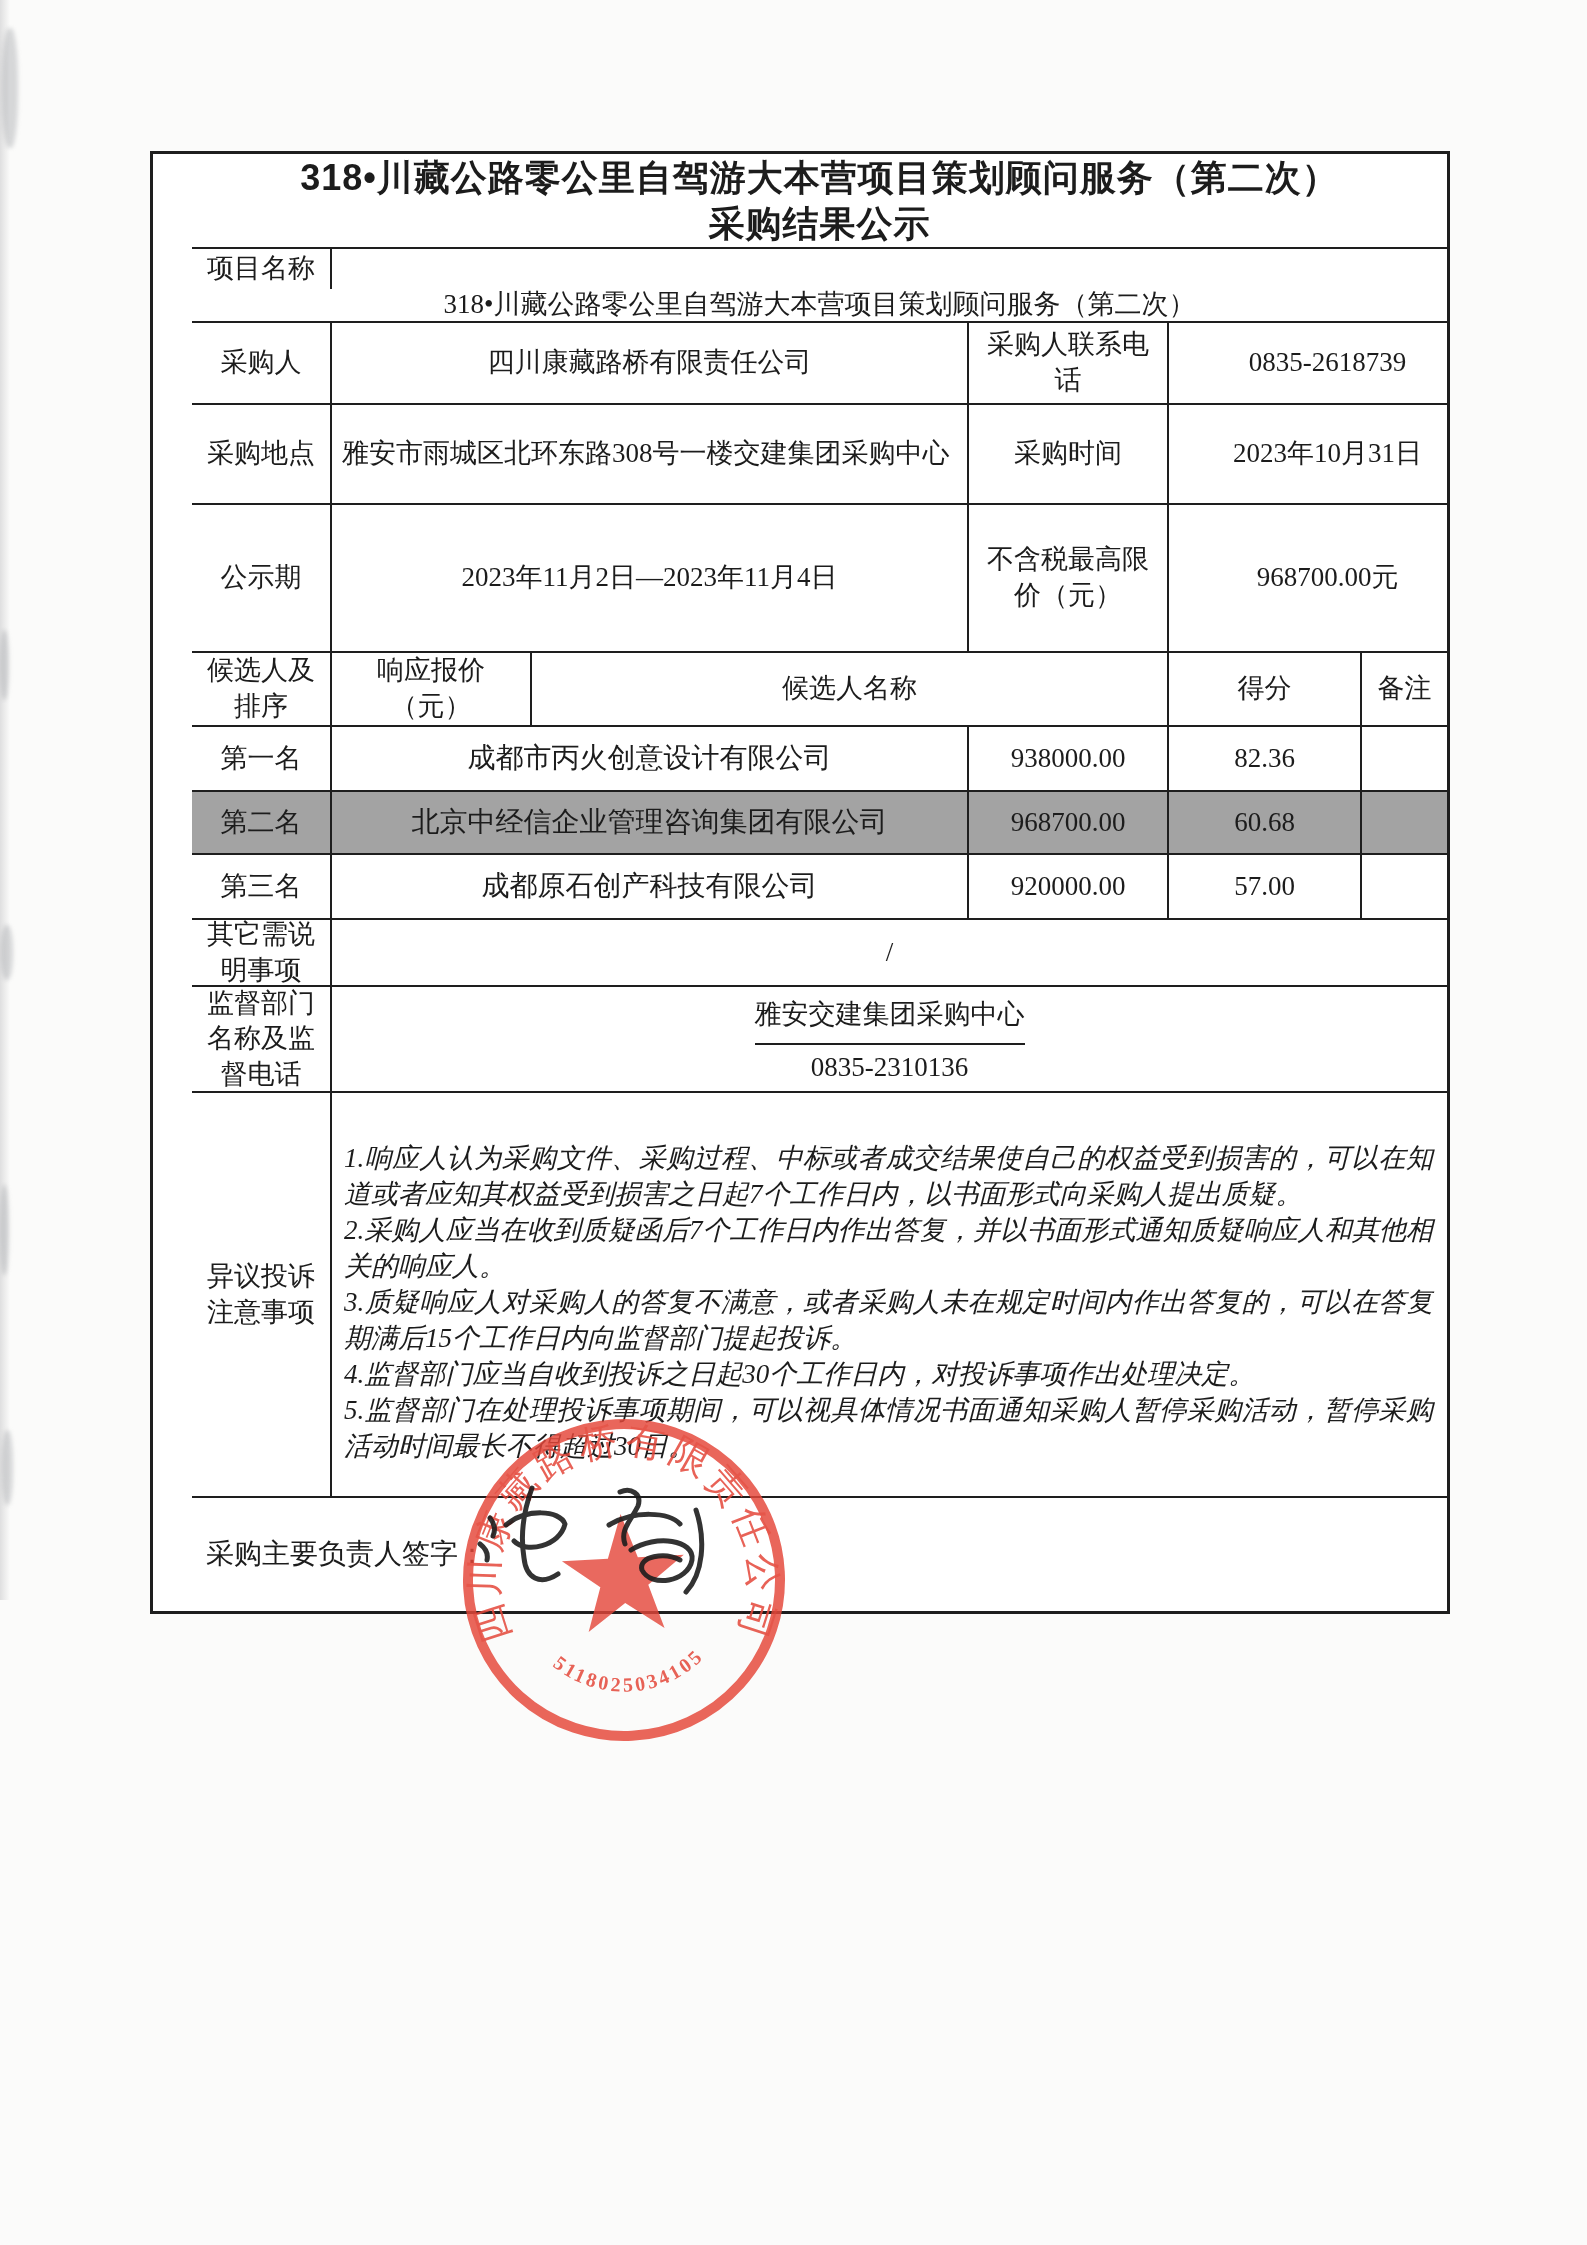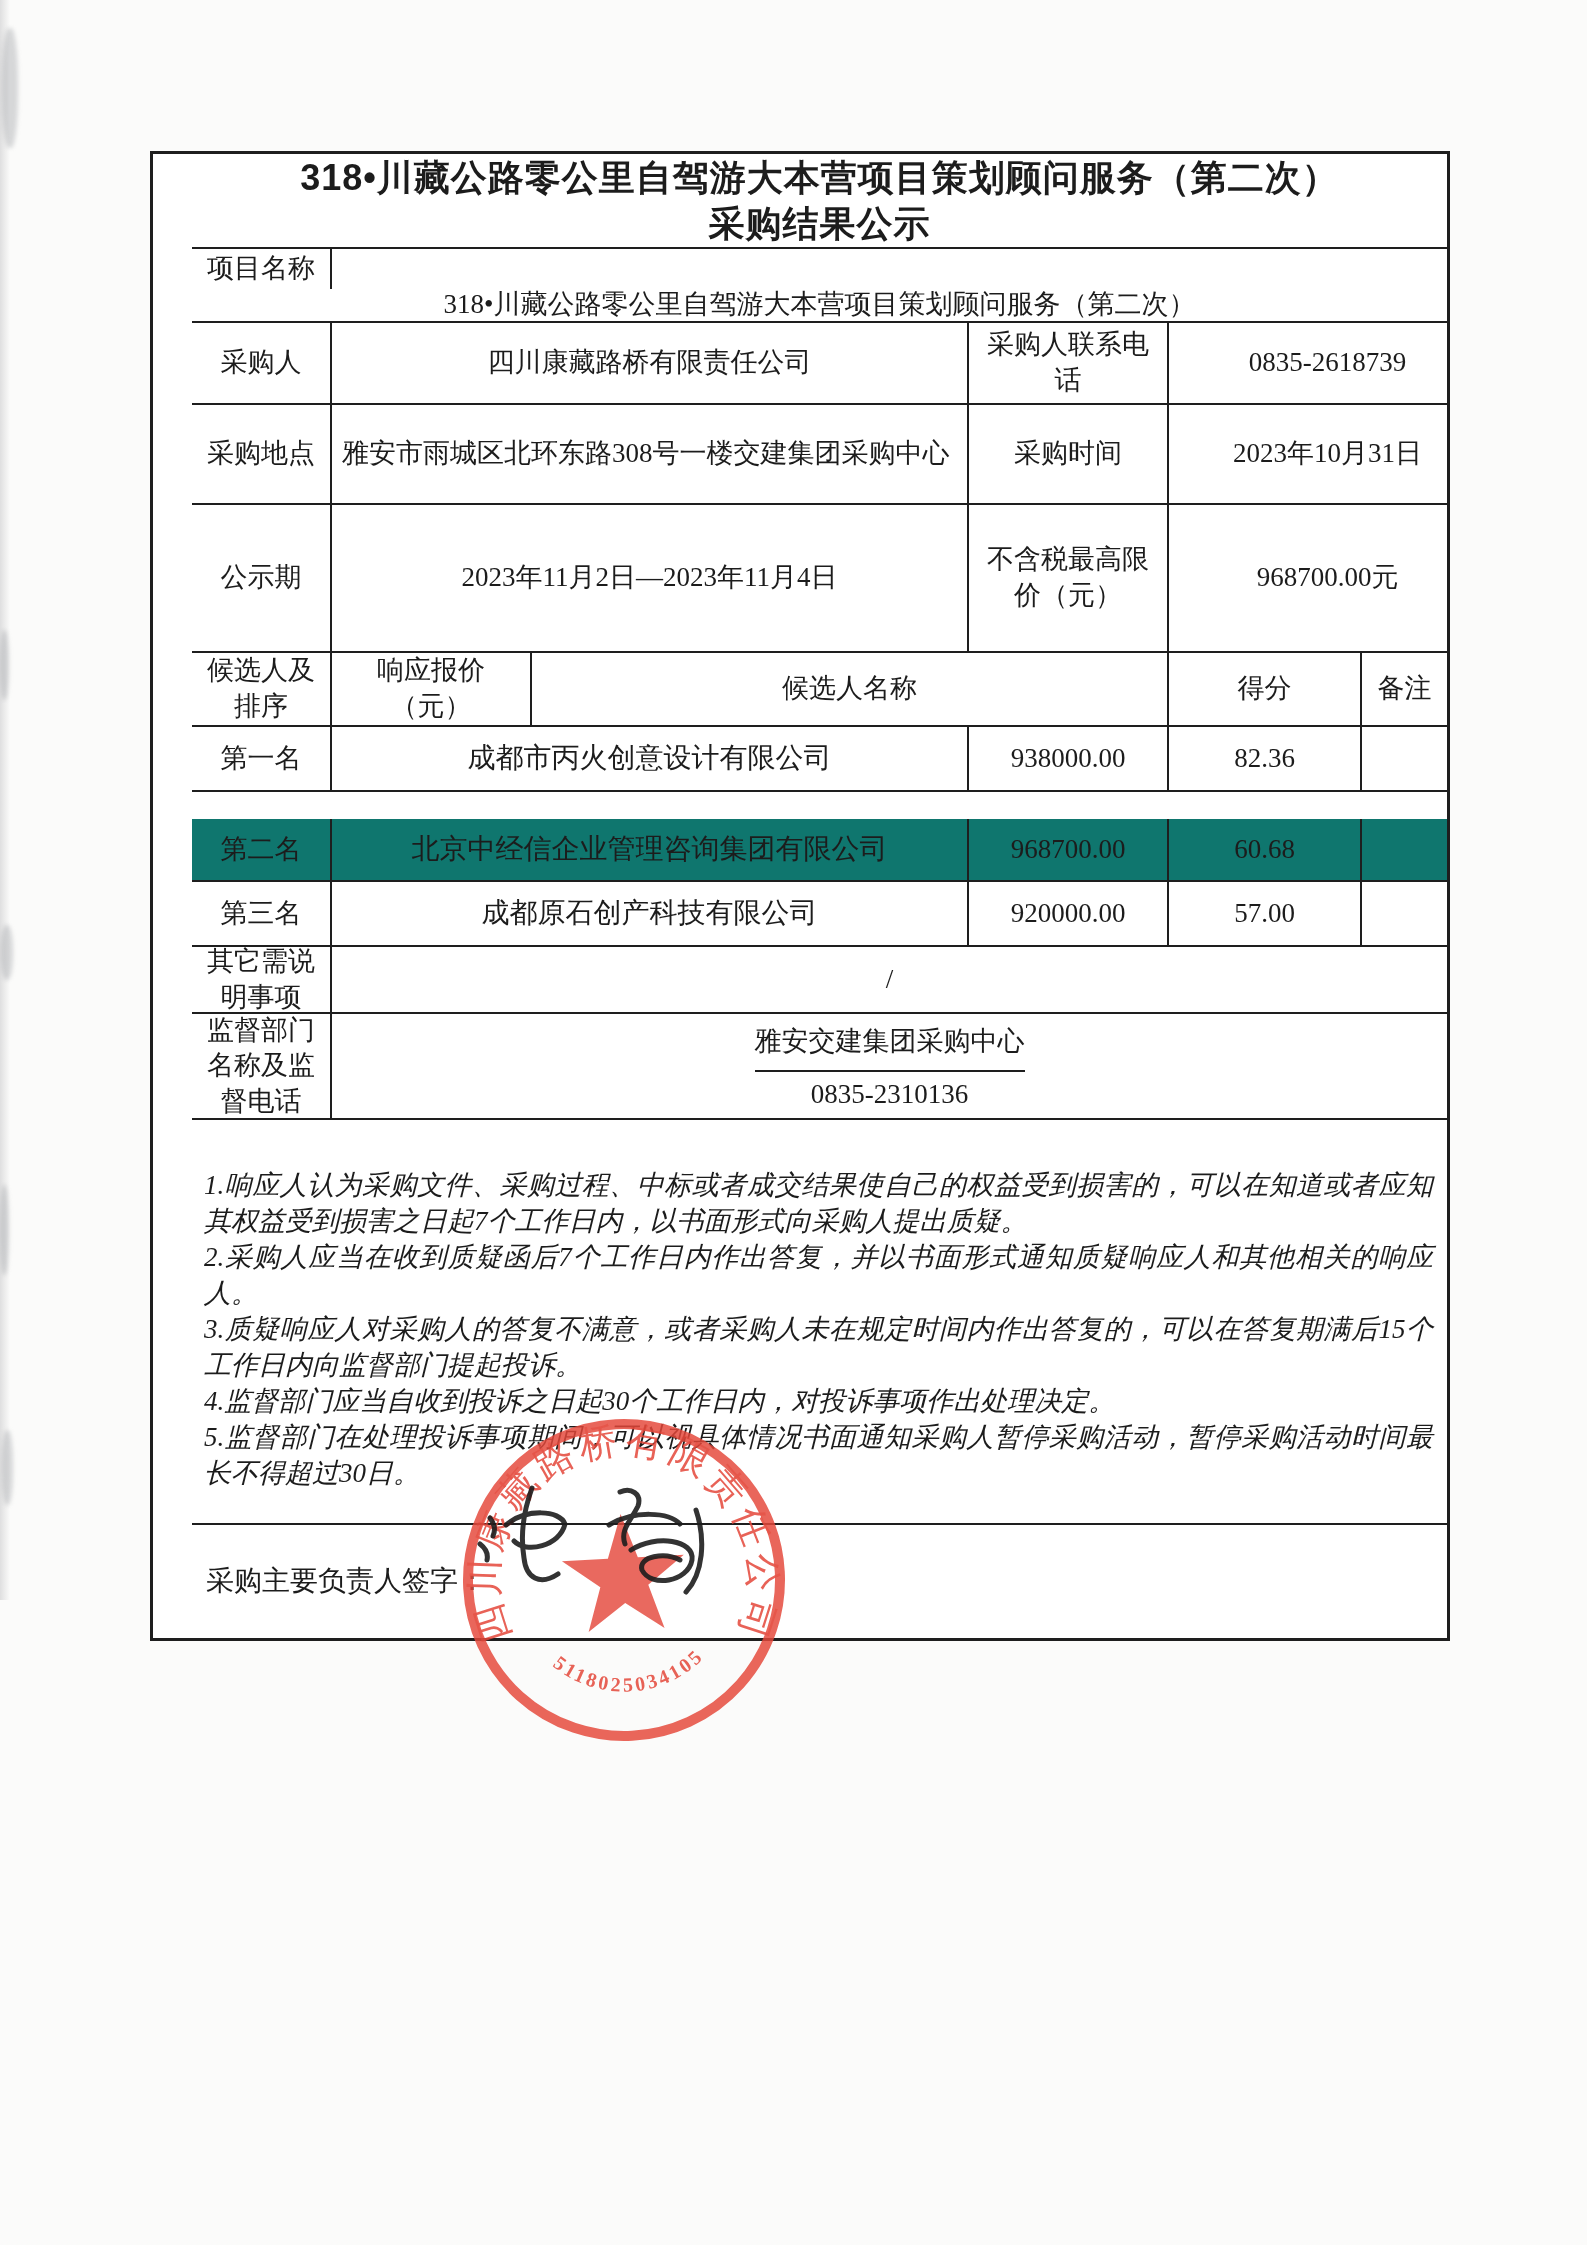--- a/index.html
+++ b/index.html
@@ -67,21 +67,21 @@
   .title-cell{
     flex:1;flex-direction:column;justify-content:center;
     font-family:"Liberation Sans","DejaVu Sans",sans-serif;
     font-weight:bold;font-size:36px;line-height:46px;
     letter-spacing:1px;border-right:none;
   }
   .left-align{justify-content:flex-start;text-align:left;}
   .name-cell{font-size:28px;}
   .num-cell{font-family:"Liberation Serif","DejaVu Serif",serif;}
 
-  .shaded{background:#0f766e;margin-top:27px;}
+  .shaded{background:#a3a3a3;}
 
   .sup-stack{flex:1;display:flex;flex-direction:column;padding:0;border-right:none;}
   .sup-sub{box-sizing:border-box;display:flex;align-items:center;justify-content:center;
     font-size:27px;}
   .sup-sub.top{height:58px;border-bottom:2px solid #1e1e1e;}
   .sup-sub.bottom{height:46px;}
 
   .objection-text{
     flex:1;display:block;
     text-align:justify;
@@ -193,20 +193,22 @@
       <div class="cell w-a">监督部门
 名称及监
 督电话</div>
       <div class="cell sup-stack">
         <div class="sup-sub top">雅安交建集团采购中心</div>
         <div class="sup-sub bottom num-cell">0835-2310136</div>
       </div>
     </div>
 
     <div class="row h-r11">
+      <div class="cell w-a">异议投诉
+注意事项</div>
       <div class="cell objection-text">
         <p>1.响应人认为采购文件、采购过程、中标或者成交结果使自己的权益受到损害的，可以在知道或者应知其权益受到损害之日起7个工作日内，以书面形式向采购人提出质疑。</p>
         <p>2.采购人应当在收到质疑函后7个工作日内作出答复，并以书面形式通知质疑响应人和其他相关的响应人。</p>
         <p>3.质疑响应人对采购人的答复不满意，或者采购人未在规定时间内作出答复的，可以在答复期满后15个工作日内向监督部门提起投诉。</p>
         <p>4.监督部门应当自收到投诉之日起30个工作日内，对投诉事项作出处理决定。</p>
         <p>5.监督部门在处理投诉事项期间，可以视具体情况书面通知采购人暂停采购活动，暂停采购活动时间最长不得超过30日。</p>
       </div>
     </div>
 
     <div class="row h-r12">

